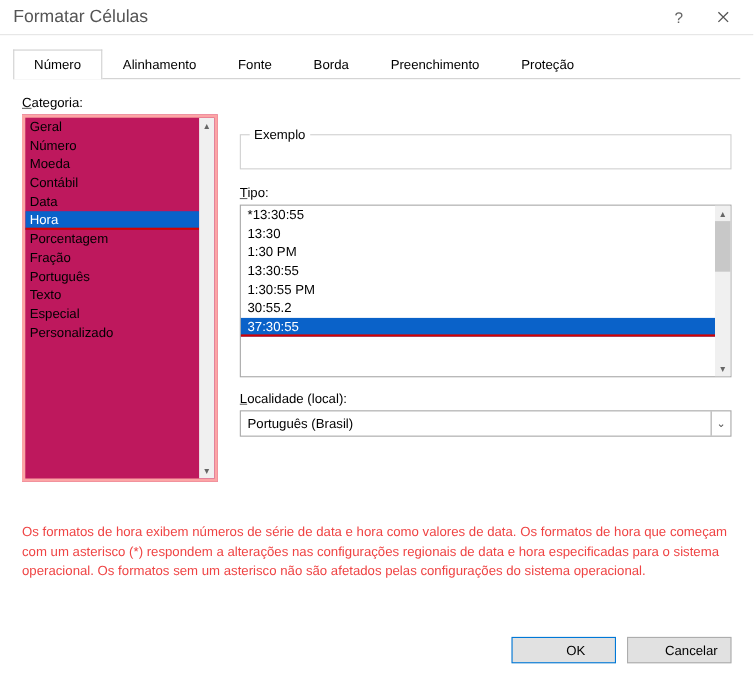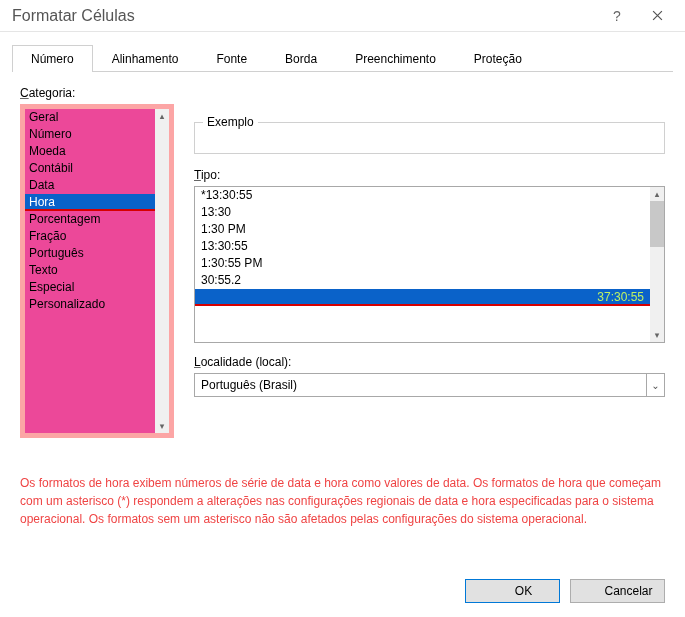--- a/index.html
+++ b/index.html
@@ -39,30 +39,30 @@
   top: 1px;
   cursor: default;
   color: #000;
 }
 .tab.active {
   border-color: #d0d0d0;
   background: #fff;
 }
 .content { padding: 14px 20px 0 20px; }
 .row { display: flex; gap: 20px; }
-.col-left { width: 154px; }
+.col-left { width: 178px; }
 .col-right { flex: 1; }
 .label { display: block; margin-bottom: 4px; }
 .underline { text-decoration: underline; text-decoration-color: #666; }
 .listbox {
-  border: 5px solid #fca5a5;
+  border: 3px solid #fca5a5;
   height: 334px;
   overflow: hidden;
   position: relative;
-  background: #ec4899;
+  background: #be185d;
   text-decoration: underline;
 }
 .listbox-inner { position: absolute; left:0; right:14px; top:0; bottom:0; }
 .list-item {
   padding: 0 4px;
   height: 17px;
   line-height: 17px;
   white-space: nowrap;
 }
 .list-item.selected {
@@ -91,23 +91,22 @@
 }
 .type-list {
   border: 1px solid #a8a8a8;
   height: 157px;
   position: relative;
   background: #fff;
 }
 .type-list-inner { position:absolute; left:0; right:14px; top:0; bottom:0; }
 .type-item { padding: 0 6px; height:17px; line-height:17px; }
 .type-item.selected {
-  background: #0a62c9; color:#bef264;
+  background: #0a62c9; color:#ffffff;
   border-bottom: 2px solid #d60000;
-  text-align: right;
 }
 .locale-dd {
   border: 1px solid #a8a8a8;
   height: 24px;
   display: flex; align-items: center;
   background: #fff;
   margin-top: 4px;
 }
 .locale-text { flex:1; padding: 0 6px; }
 .dd-btn {

